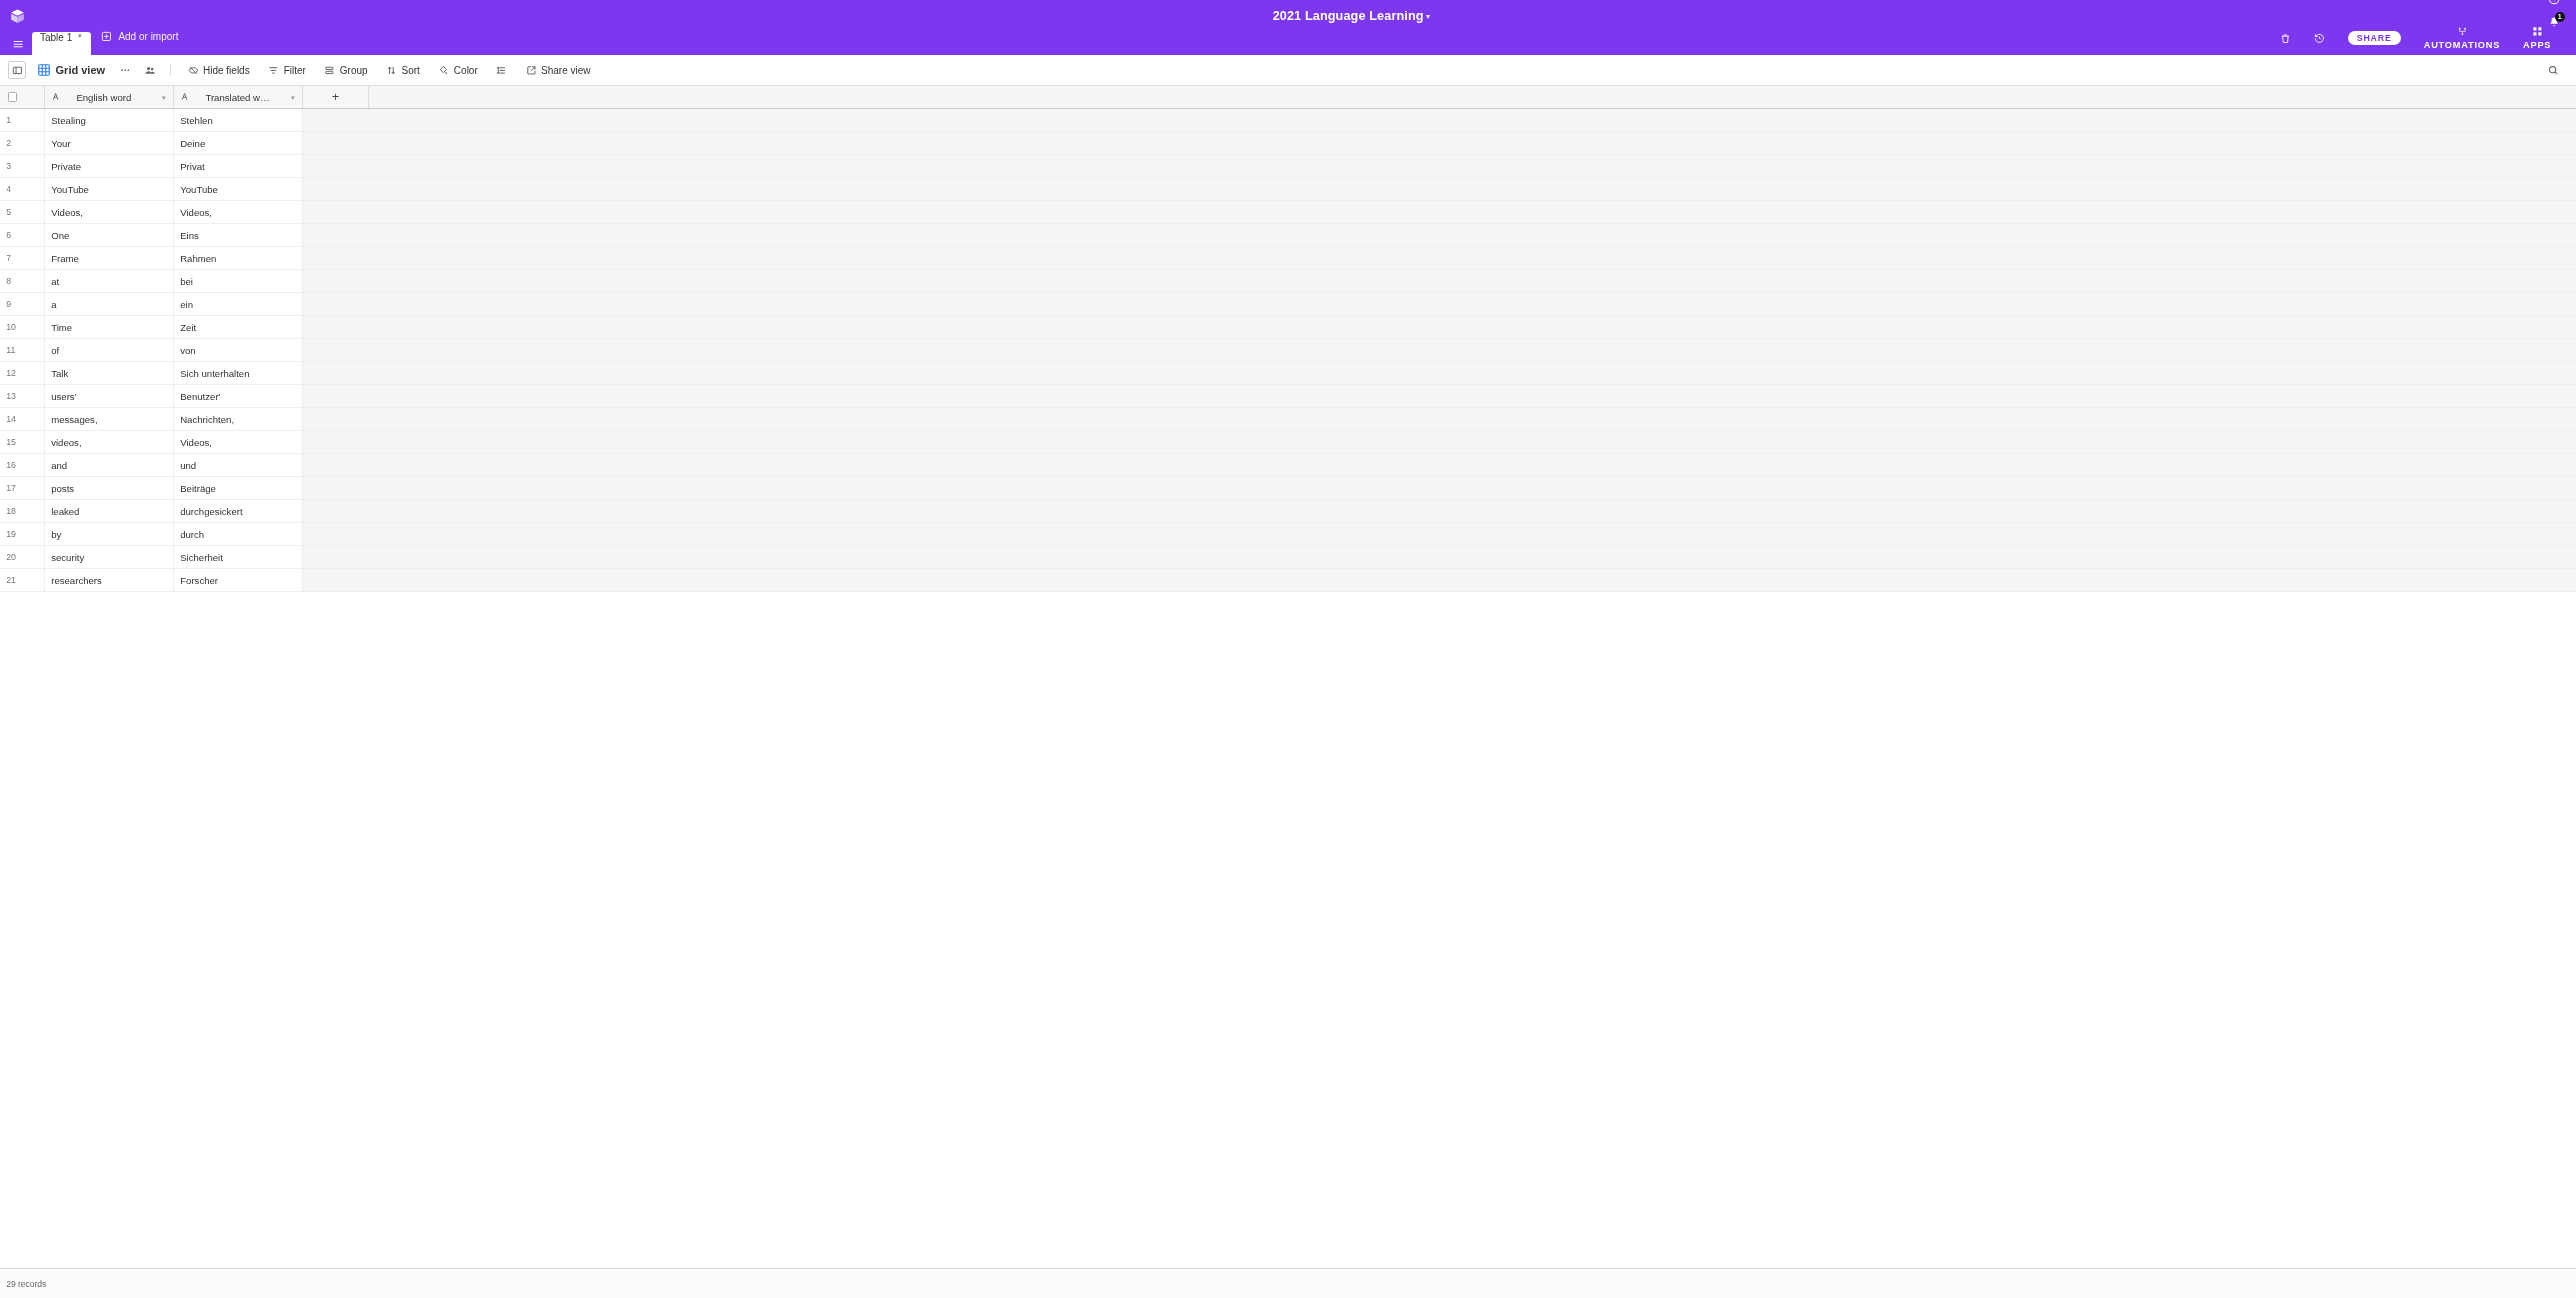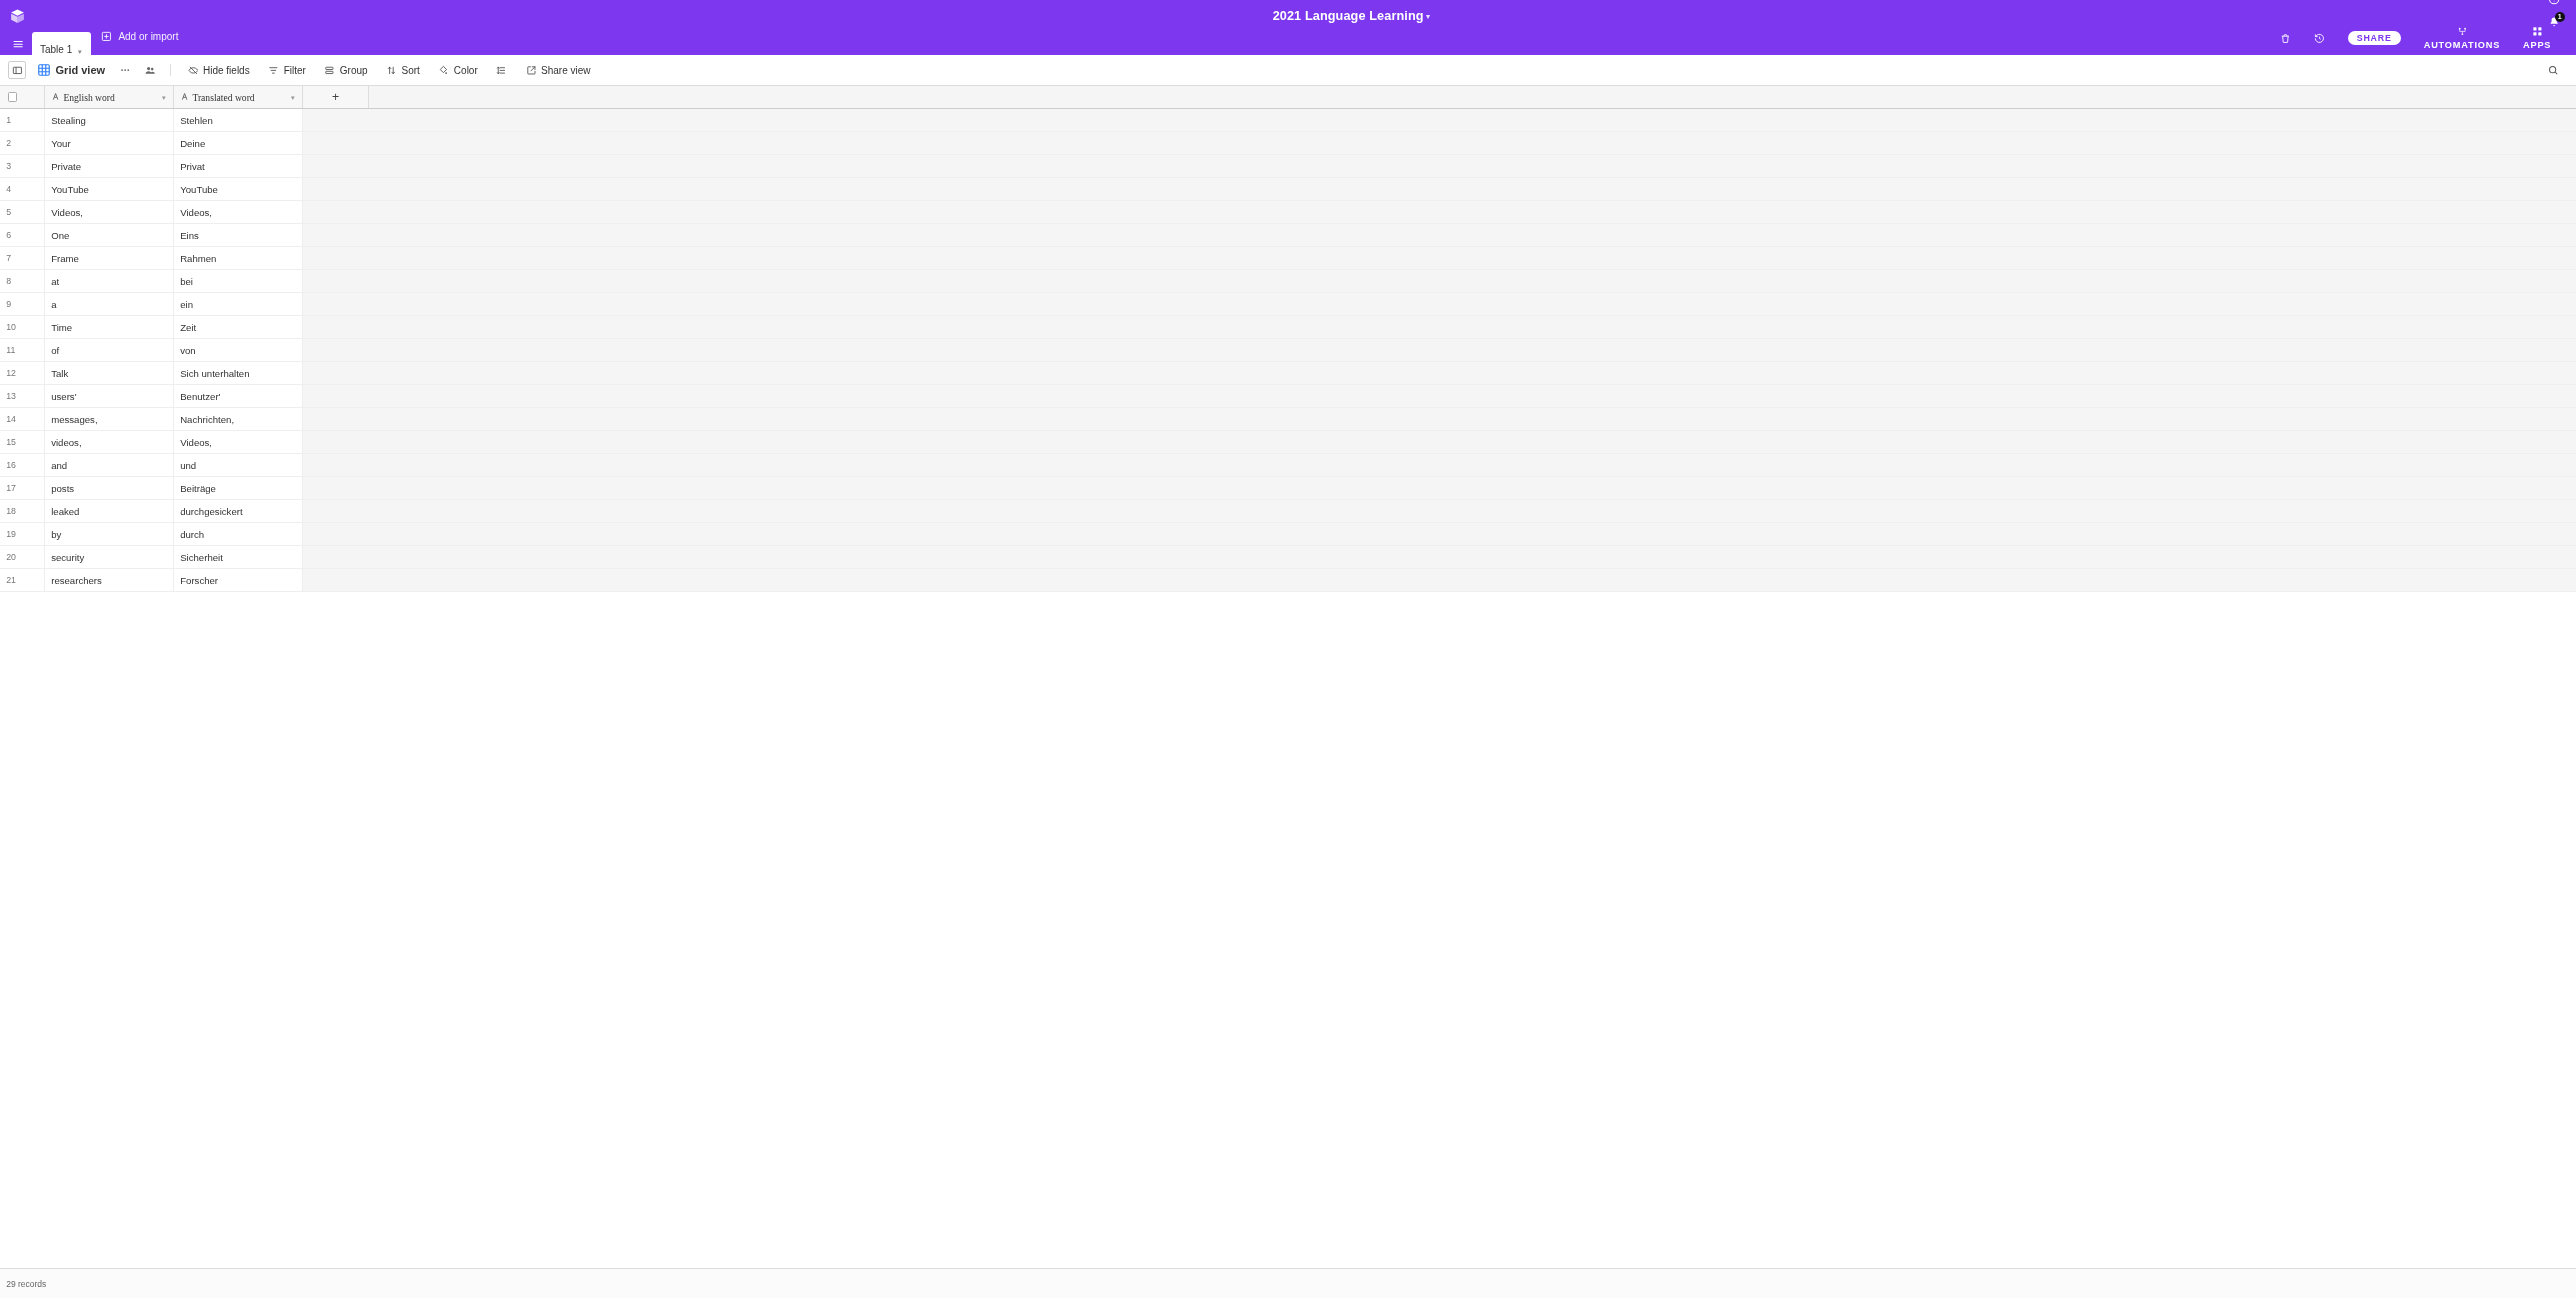--- a/index.html
+++ b/index.html
@@ -17,21 +17,21 @@
   .base-title { font-size: 12.7px; font-weight: 600; color: #fff; letter-spacing: 0.1px; }
   .base-title-caret { color: rgba(255,255,255,0.85); font-size: 7px; margin-top: 1.5px; }
   .help-label { letter-spacing: 0.9px; font-size: 8.5px; opacity: 0.95; font-weight: 500; }
   .icon-btn { display: inline-flex; align-items: center; justify-content: center; cursor: pointer; position: relative; color: #fff; }
   .notif-badge { position: absolute; top: -4.6px; right: -4.6px; background: #111; color: #fff; border-radius: 6.2px; min-width: 10px; height: 10px; font-size: 7px; display: flex; align-items: center; justify-content: center; padding: 0 2.3px; font-weight: 600; }
   .avatar-circle { width: 20px; height: 20px; border-radius: 50%; background: #fff; display: flex; align-items: center; justify-content: center; color: #7c37ef; border: 1.5px solid rgba(255,255,255,0.7); }
 
   
   .tabstrip { background: #7c37ef; height: 23px; display: flex; align-items: flex-end; padding: 0 7.7px; flex-shrink: 0; }
   .hamburger { color: #fff; margin: 0 7.7px 4.6px 4.6px; cursor: pointer; display: flex; }
-  .tab { background: #fff; color: #333; height: 23px; border-radius: 3.1px 3.1px 0 0; display: flex; align-items: flex-end; padding: 0 7.7px; gap: 4.6px; font-size: 10px; font-weight: 500; cursor: pointer; }
+  .tab { background: #fff; color: #333; height: 23px; border-radius: 3.1px 3.1px 0 0; display: flex; align-items: flex-start; padding: 0 7.7px; gap: 4.6px; font-size: 10px; font-weight: 500; cursor: pointer; }
   .tab-caret { font-size: 6.2px; color: #888; }
   .add-import { color: rgba(255,255,255,0.92); display: flex; align-items: center; gap: 6.2px; margin-left: 10.8px; margin-bottom: 13px; font-size: 10px; cursor: pointer; }
   .tabstrip-spacer { flex: 1; }
   .right-tab-actions { display: flex; align-items: center; gap: 23px; margin-bottom: 4.6px; margin-right: 17px; color: #fff; font-size: 9.2px; letter-spacing: 0.8px; font-weight: 600; }
   .share-pill { background: #fff; color: #7c37ef; border-radius: 15.4px; padding: 2.3px 9.2px; font-size: 8.8px; font-weight: 700; letter-spacing: 0.8px; }
   .right-action { display: flex; align-items: center; gap: 3.8px; cursor: pointer; flex-direction: column; }
 
   
   .viewbar { background: #fff; border-bottom: 0.8px solid #ddd; height: 31px; display: flex; align-items: center; padding: 0 7.7px; gap: 18px; flex-shrink: 0; color: #333; }
   .viewbar .left-group { display: flex; align-items: center; gap: 6.2px; }
@@ -45,21 +45,21 @@
   .tool-btn { display: flex; align-items: center; gap: 4.6px; padding: 3.1px 6.2px; border-radius: 2.3px; cursor: pointer; font-size: 10px; color: #333; }
   .tool-btn svg { color: #555; }
   .viewbar-spacer { flex: 1; }
   .search-icon { color: #555; margin-right: 9.2px; cursor: pointer; display: flex; }
 
   
   .gridwrap { flex: 1; display: flex; flex-direction: column; min-height: 0; background: #f7f7f7; }
   .gridhead { display: flex; background: #f7f7f7; border-bottom: 0.8px solid #ccc; height: 23px; flex-shrink: 0; }
   .rownum-head { width: 45px; border-right: 0.8px solid #ddd; display: flex; align-items: center; justify-content: flex-start; padding-left: 7.7px; background: #f7f7f7; }
   .checkbox { width: 9.2px; height: 9.2px; border: 0.8px solid #aaa; border-radius: 1.5px; background: #fff; cursor: pointer; }
-  .colhead { width: 129px; border-right: 0.8px solid #ddd; display: flex; align-items: center; padding: 0 6.2px; gap: 3px; font-size: 9.6px; color: #333; background: #f7f7f7; cursor: pointer; position: relative; font-family: Liberation Serif, serif; }
+  .colhead { width: 129px; border-right: 0.8px solid #ddd; display: flex; align-items: center; padding: 0 6.2px; gap: 16px; font-size: 9.6px; color: #333; background: #f7f7f7; cursor: pointer; position: relative; }
   .colhead .field-icon { color: #666; display: flex; flex-shrink: 0; }
   .colhead .label { flex: 1; overflow: hidden; text-overflow: ellipsis; white-space: nowrap; }
   .colhead .dropdown-caret { font-size: 6.2px; color: #999; }
   .addcol { width: 66px; border-right: 0.8px solid #ddd; display: flex; align-items: center; justify-content: center; color: #444; cursor: pointer; background: #f7f7f7; font-size: 12.3px; font-weight: 300; }
   .gridbody { flex: 1; overflow: auto; background: #fff; position: relative; }
   .datarow { display: flex; height: 23px; border-bottom: 0.8px solid #eee; }
   .rownum-cell { width: 45px; border-right: 0.8px solid #eee; display: flex; align-items: center; padding-left: 6.2px; font-size: 8.8px; color: #777; background: #fff; }
   .data-cell { width: 129px; border-right: 0.8px solid #eee; display: flex; align-items: center; padding: 0 6.2px; font-size: 9.6px; color: #333; background: #fff; overflow: hidden; white-space: nowrap; text-overflow: ellipsis; }
   .gridbody::after { content: ""; display: block; height: 7.7px; }
   .grid-empty-right { flex: 1; background: #f7f7f7; border-left: none; }

